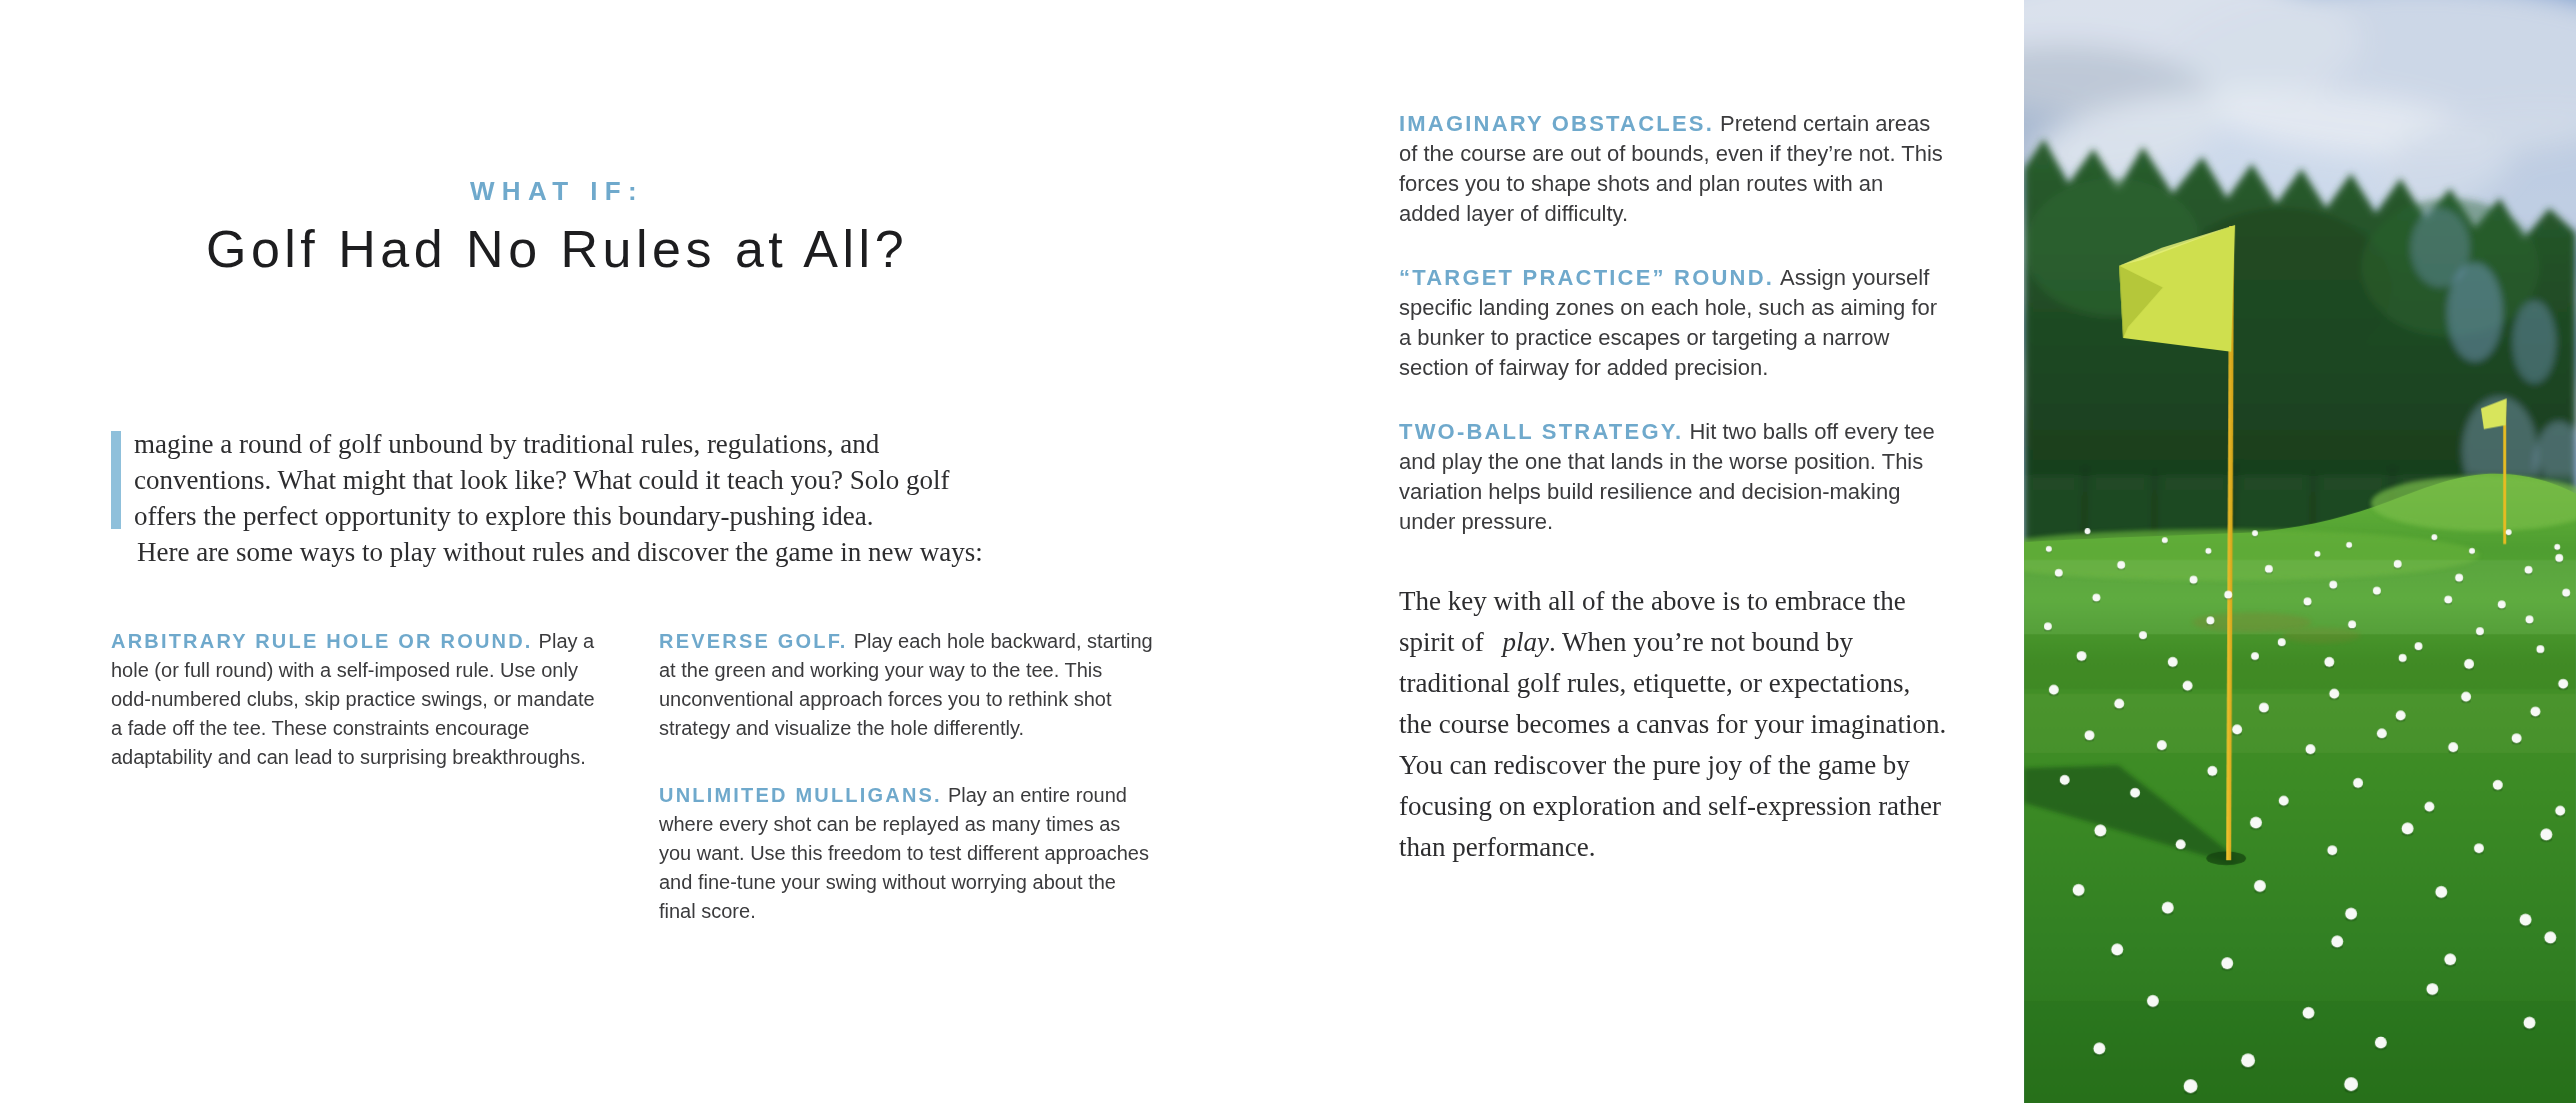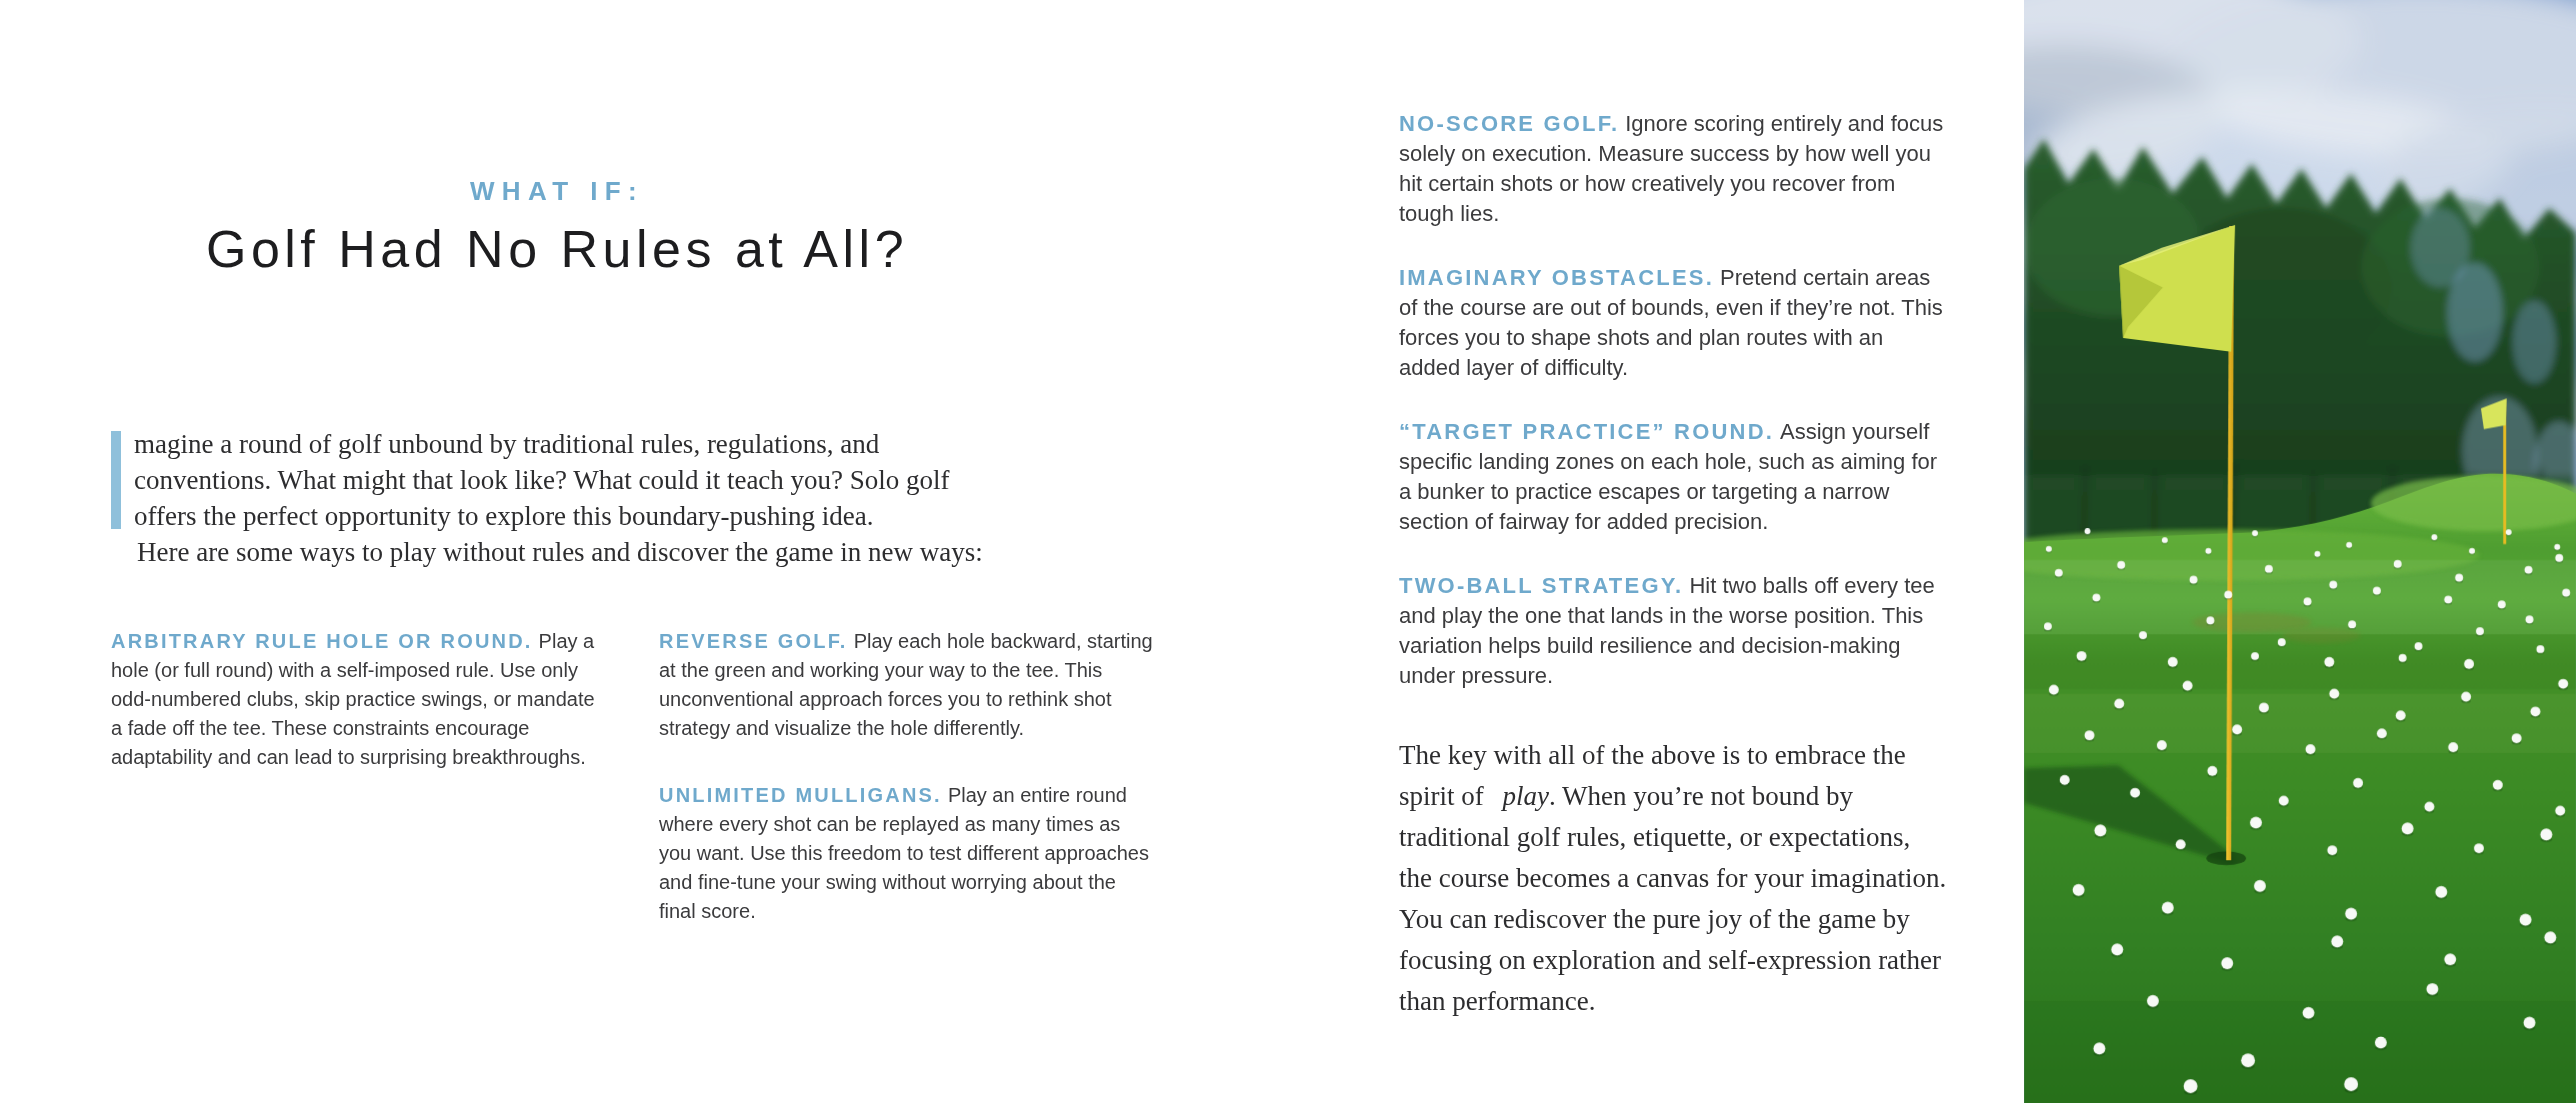--- a/index.html
+++ b/index.html
@@ -54,21 +54,20 @@
       <div class="col">
         <p class="section"><span class="sec-head">REVERSE GOLF.</span><span>Play each hole backward, starting at the green and working your way to the tee. This unconventional approach forces you to rethink shot strategy and visualize the hole differently.</span></p>
         <p class="section"><span class="sec-head">UNLIMITED MULLIGANS.</span><span>Play an entire round where every shot can be replayed as many times as you want. Use this freedom to test different approaches and fine-tune your swing without worrying about the final score.</span></p>
       </div>
     </div>
 
     <div class="page-footer">88 · SOLO GOLF</div>
   </div>
 
   <div class="right-text">
-    <p class="section"><span class="sec-head">NO-SCORE GOLF.</span><span>Ignore scoring entirely and focus solely on execution. Measure success by how well you hit certain shots or how creatively you recover from tough lies.</span></p>
     <p class="section"><span class="sec-head">IMAGINARY OBSTACLES.</span><span>Pretend certain areas of the course are out of bounds, even if they’re not. This forces you to shape shots and plan routes with an added layer of difficulty.</span></p>
     <p class="section"><span class="sec-head">“TARGET PRACTICE” ROUND.</span><span>Assign yourself specific landing zones on each hole, such as aiming for a bunker to practice escapes or targeting a narrow section of fairway for added precision.</span></p>
     <p class="section"><span class="sec-head">TWO-BALL STRATEGY.</span><span>Hit two balls off every tee and play the one that lands in the worse position. This variation helps build resilience and decision-making under pressure.</span></p>
     <p class="closing"><span>The key with all of the above is to embrace the spirit of </span><em>play</em><span>. When you’re not bound by traditional golf rules, etiquette, or expectations, the course becomes a canvas for your imagination. You can rediscover the pure joy of the game by focusing on exploration and self-expression rather than performance.</span></p>
   </div>
 
   <div class="photo">
     <svg width="552" height="1104" viewBox="0 0 557 1114" xmlns="http://www.w3.org/2000/svg">
       <defs>
         <linearGradient id="skyG" x1="0" y1="0" x2="0" y2="1">

